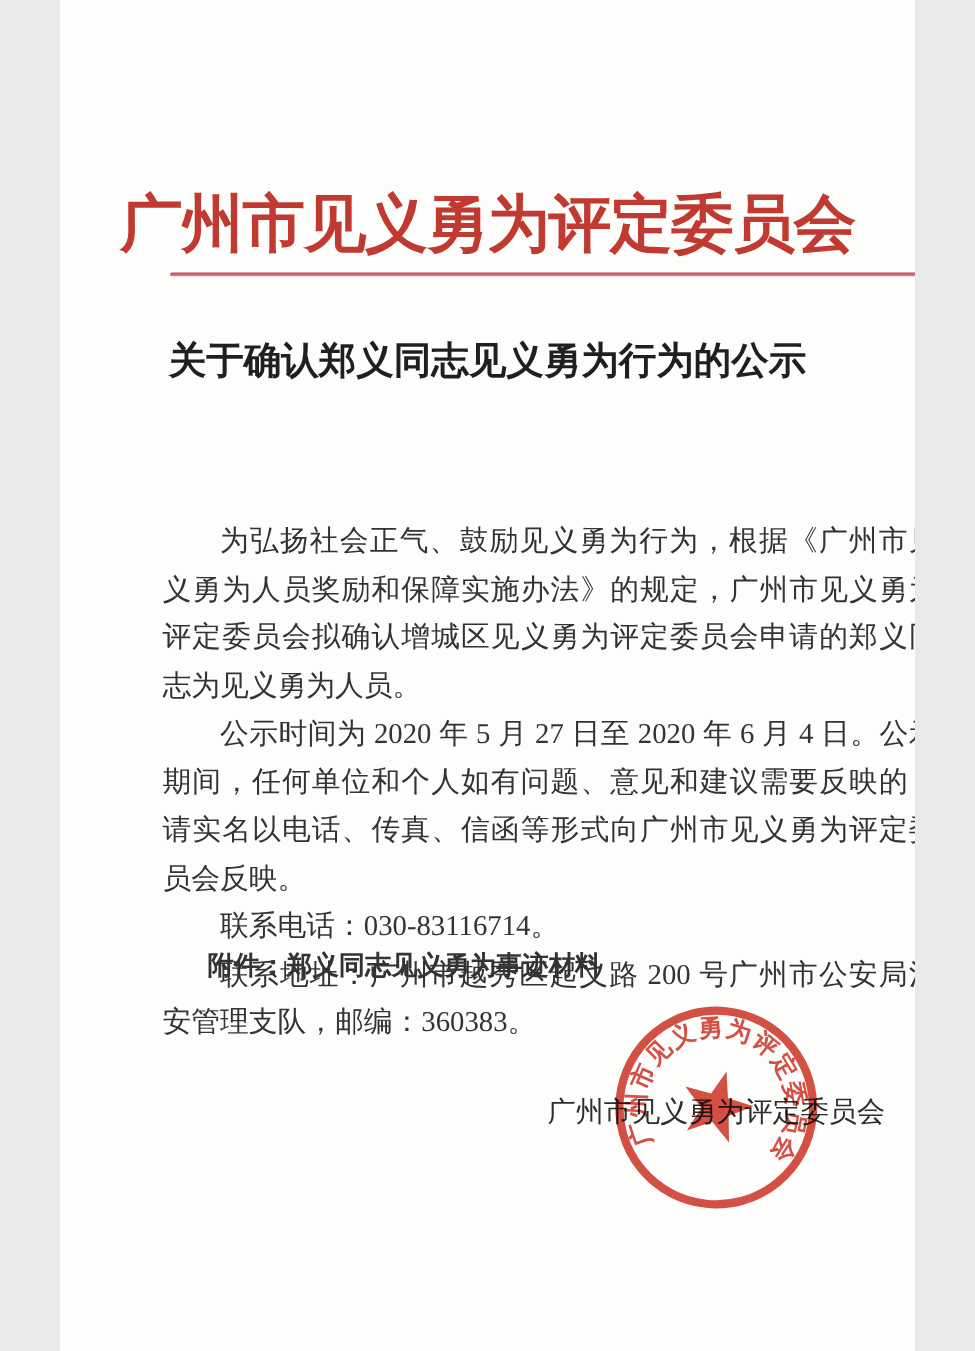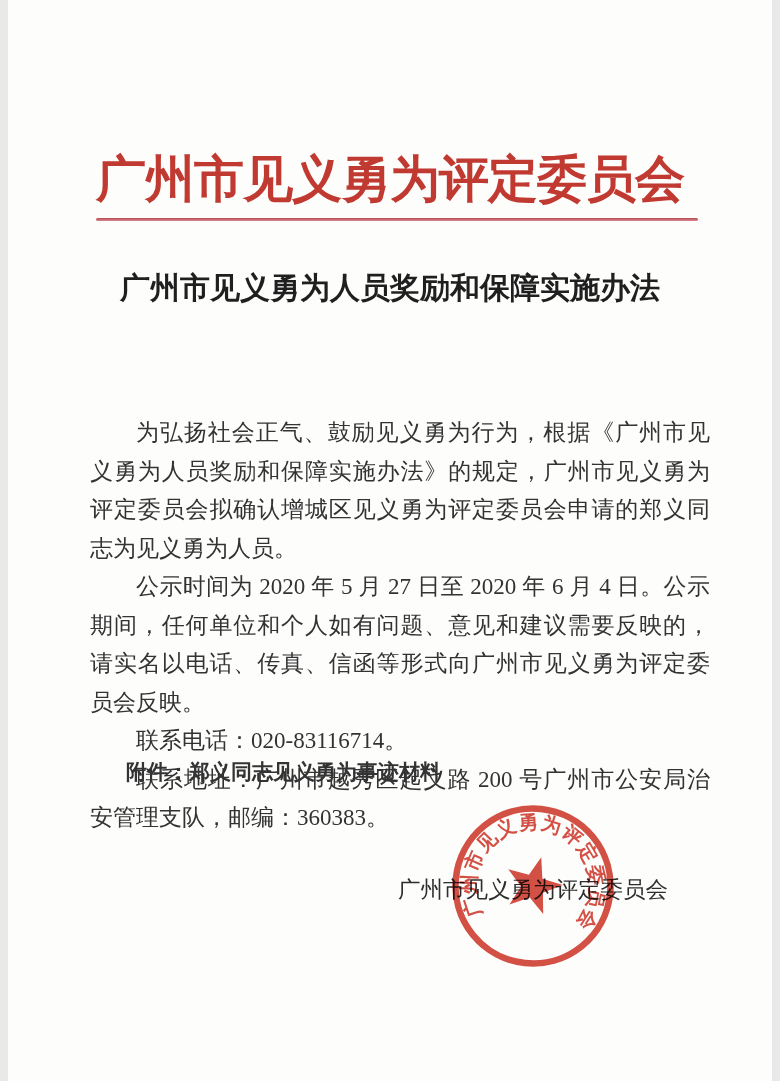--- a/index.html
+++ b/index.html
@@ -1,19 +1,19 @@
 <!DOCTYPE html>
 <html><head>
 <meta charset="utf-8">
 <style>
   * { margin: 0; padding: 0; box-sizing: border-box; }
   html, body { background: #e9e9e9; }
   .page {
     position: relative;
-    width: 764px;
+    width: 684px;
     height: 1081px;
     margin: 0 auto;
     background: #fdfdfc;
     overflow: hidden;
     font-family: "Liberation Serif", "DejaVu Serif", serif;
   }
   
   .agency-title {
     position: absolute;
     top: 146px;
@@ -102,26 +102,26 @@
 </style>
 </head>
 <body>
 
 <div class="page">
 
   <h1 class="agency-title">广州市见义勇为评定委员会</h1>
 
   <div class="red-rule"></div>
 
-  <h2 class="doc-title">广州市见义勇为人员奖励和保障实施办法</h2>
+  <h2 class="doc-title">关于确认郑义同志见义勇为行为的公示</h2>
 
   <div class="body-text">
     <p>为弘扬社会正气、鼓励见义勇为行为，根据《广州市见义勇为人员奖励和保障实施办法》的规定，广州市见义勇为评定委员会拟确认增城区见义勇为评定委员会申请的郑义同志为见义勇为人员。</p>
     <p>公示时间为 2020 年 5 月 27 日至 2020 年 6 月 4 日。公示期间，任何单位和个人如有问题、意见和建议需要反映的，请实名以电话、传真、信函等形式向广州市见义勇为评定委员会反映。</p>
-    <p>联系电话：020-83116714。</p>
+    <p>联系电话：030-83116714。</p>
     <p>联系地址：广州市越秀区起义路 200 号广州市公安局治安管理支队，邮编：360383。</p>
   </div>
 
   <p class="attachment">附件：郑义同志见义勇为事迹材料</p>
 
   <div class="signoff">
     <div>广州市见义勇为评定委员会</div>
   </div>
 
   <svg class="seal" viewBox="0 0 180 180" aria-hidden="true">

